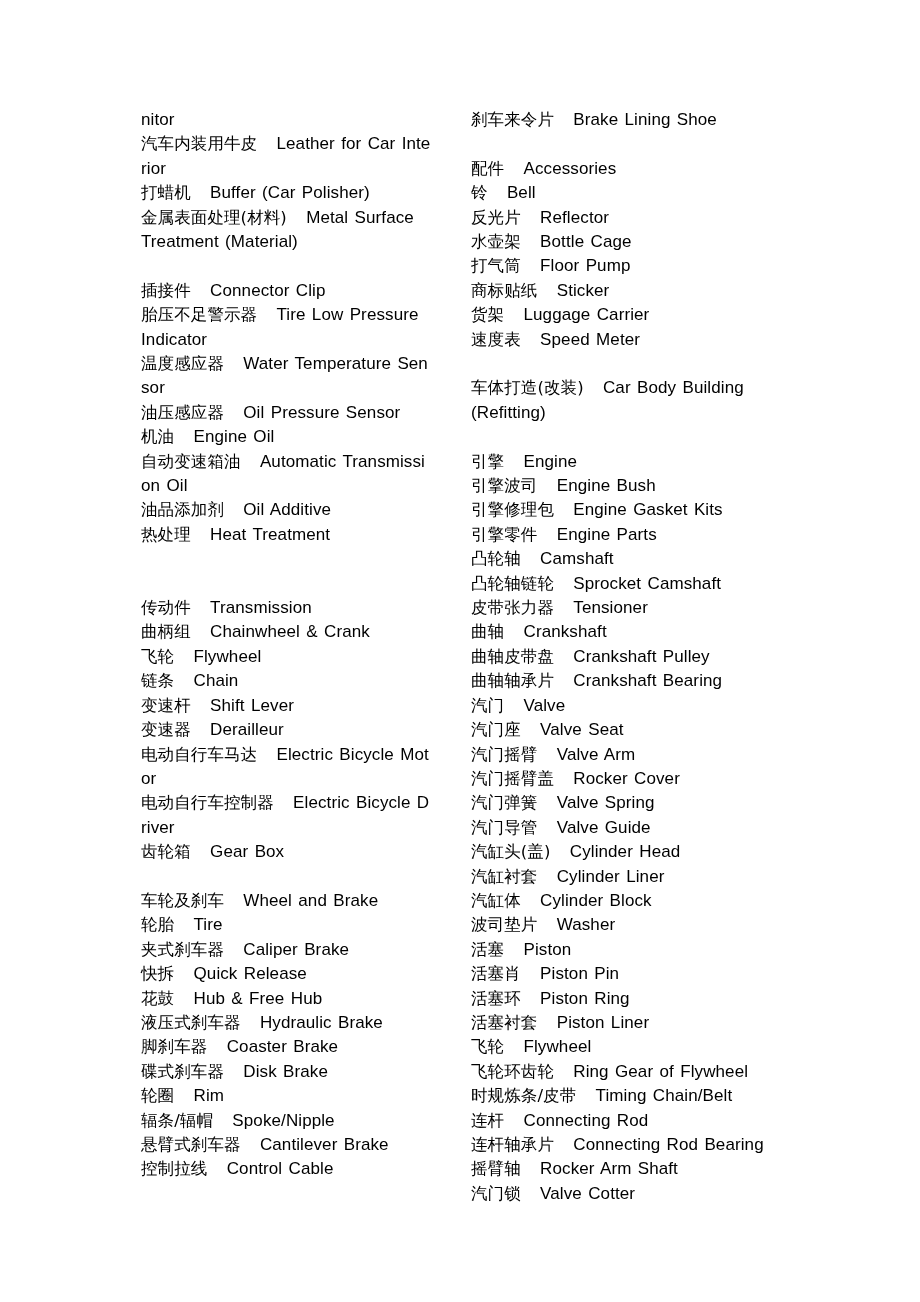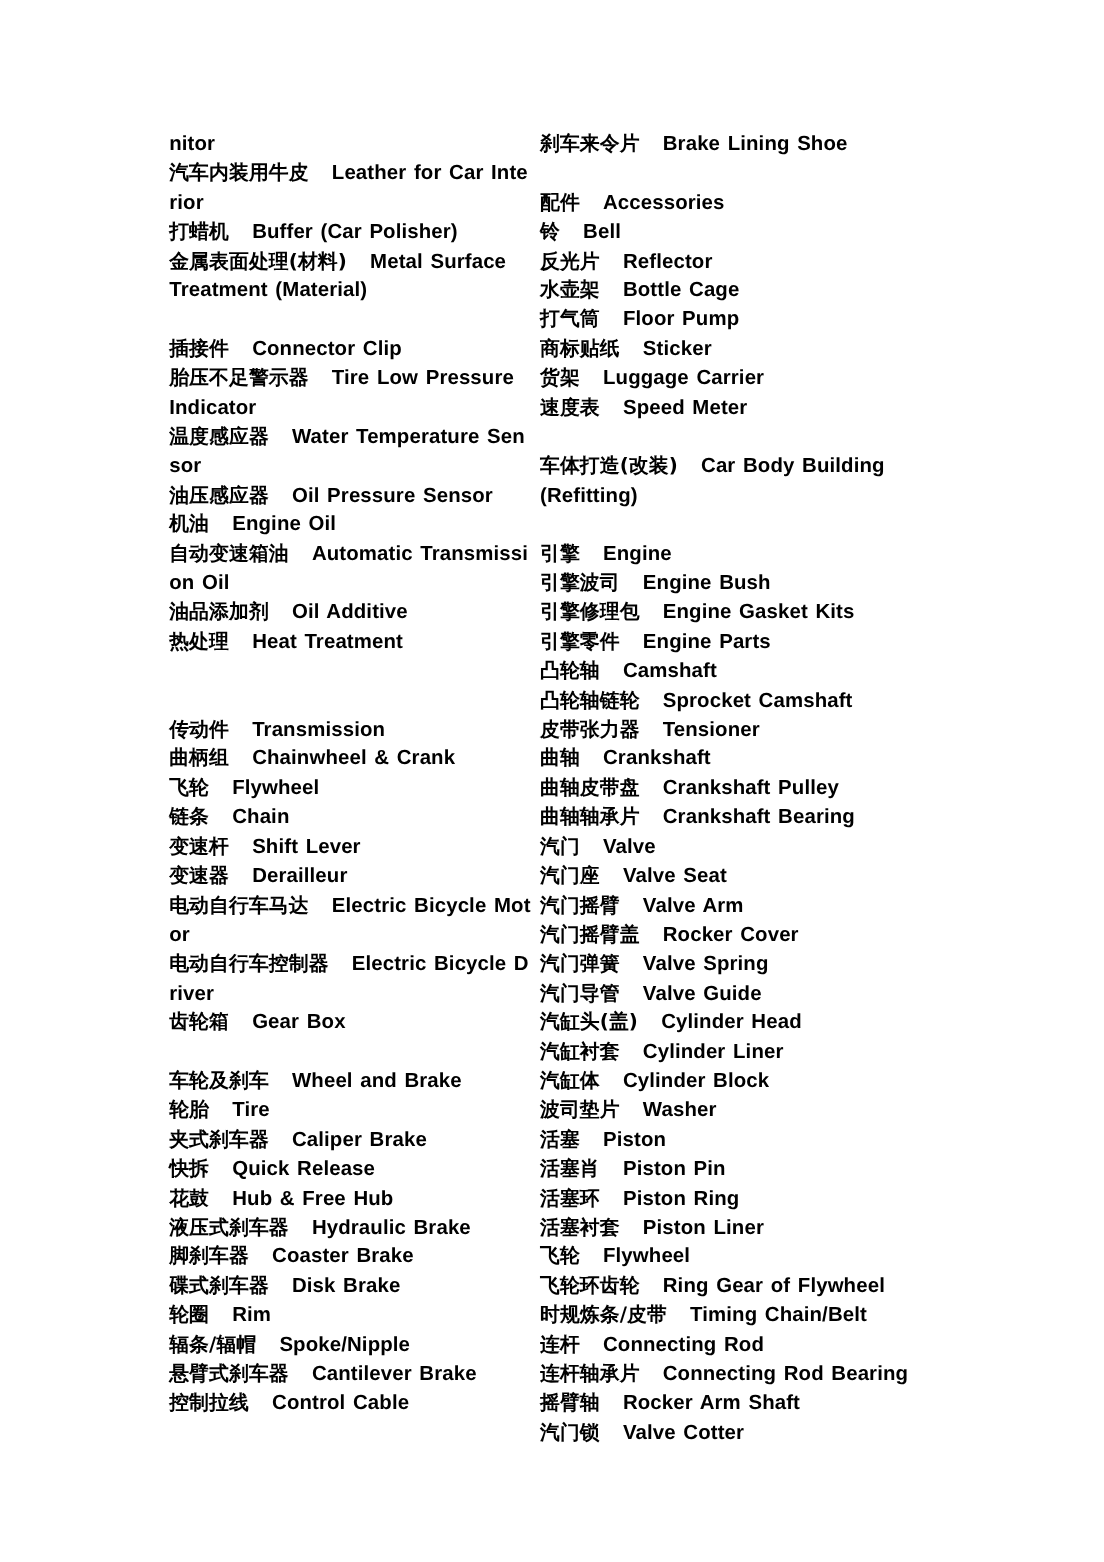--- a/index.html
+++ b/index.html
@@ -25,30 +25,29 @@
   }
 
   .column {
     position: absolute;
     top: 108px;
     font-size: 17px;
     line-height: 24.4px;
     white-space: pre-wrap;
     word-break: normal;
     letter-spacing: 0.1px;
-    font-weight: bold;
   }
 
   #col-left {
     left: 141px;
     width: 330px;
   }
 
   #col-right {
-    left: 450px;
+    left: 471px;
     width: 335px;
   }
 
   .entry {
     display: block;
     min-height: 24.4px;
     white-space: pre-wrap;
   }
 
   .entry.blank {

